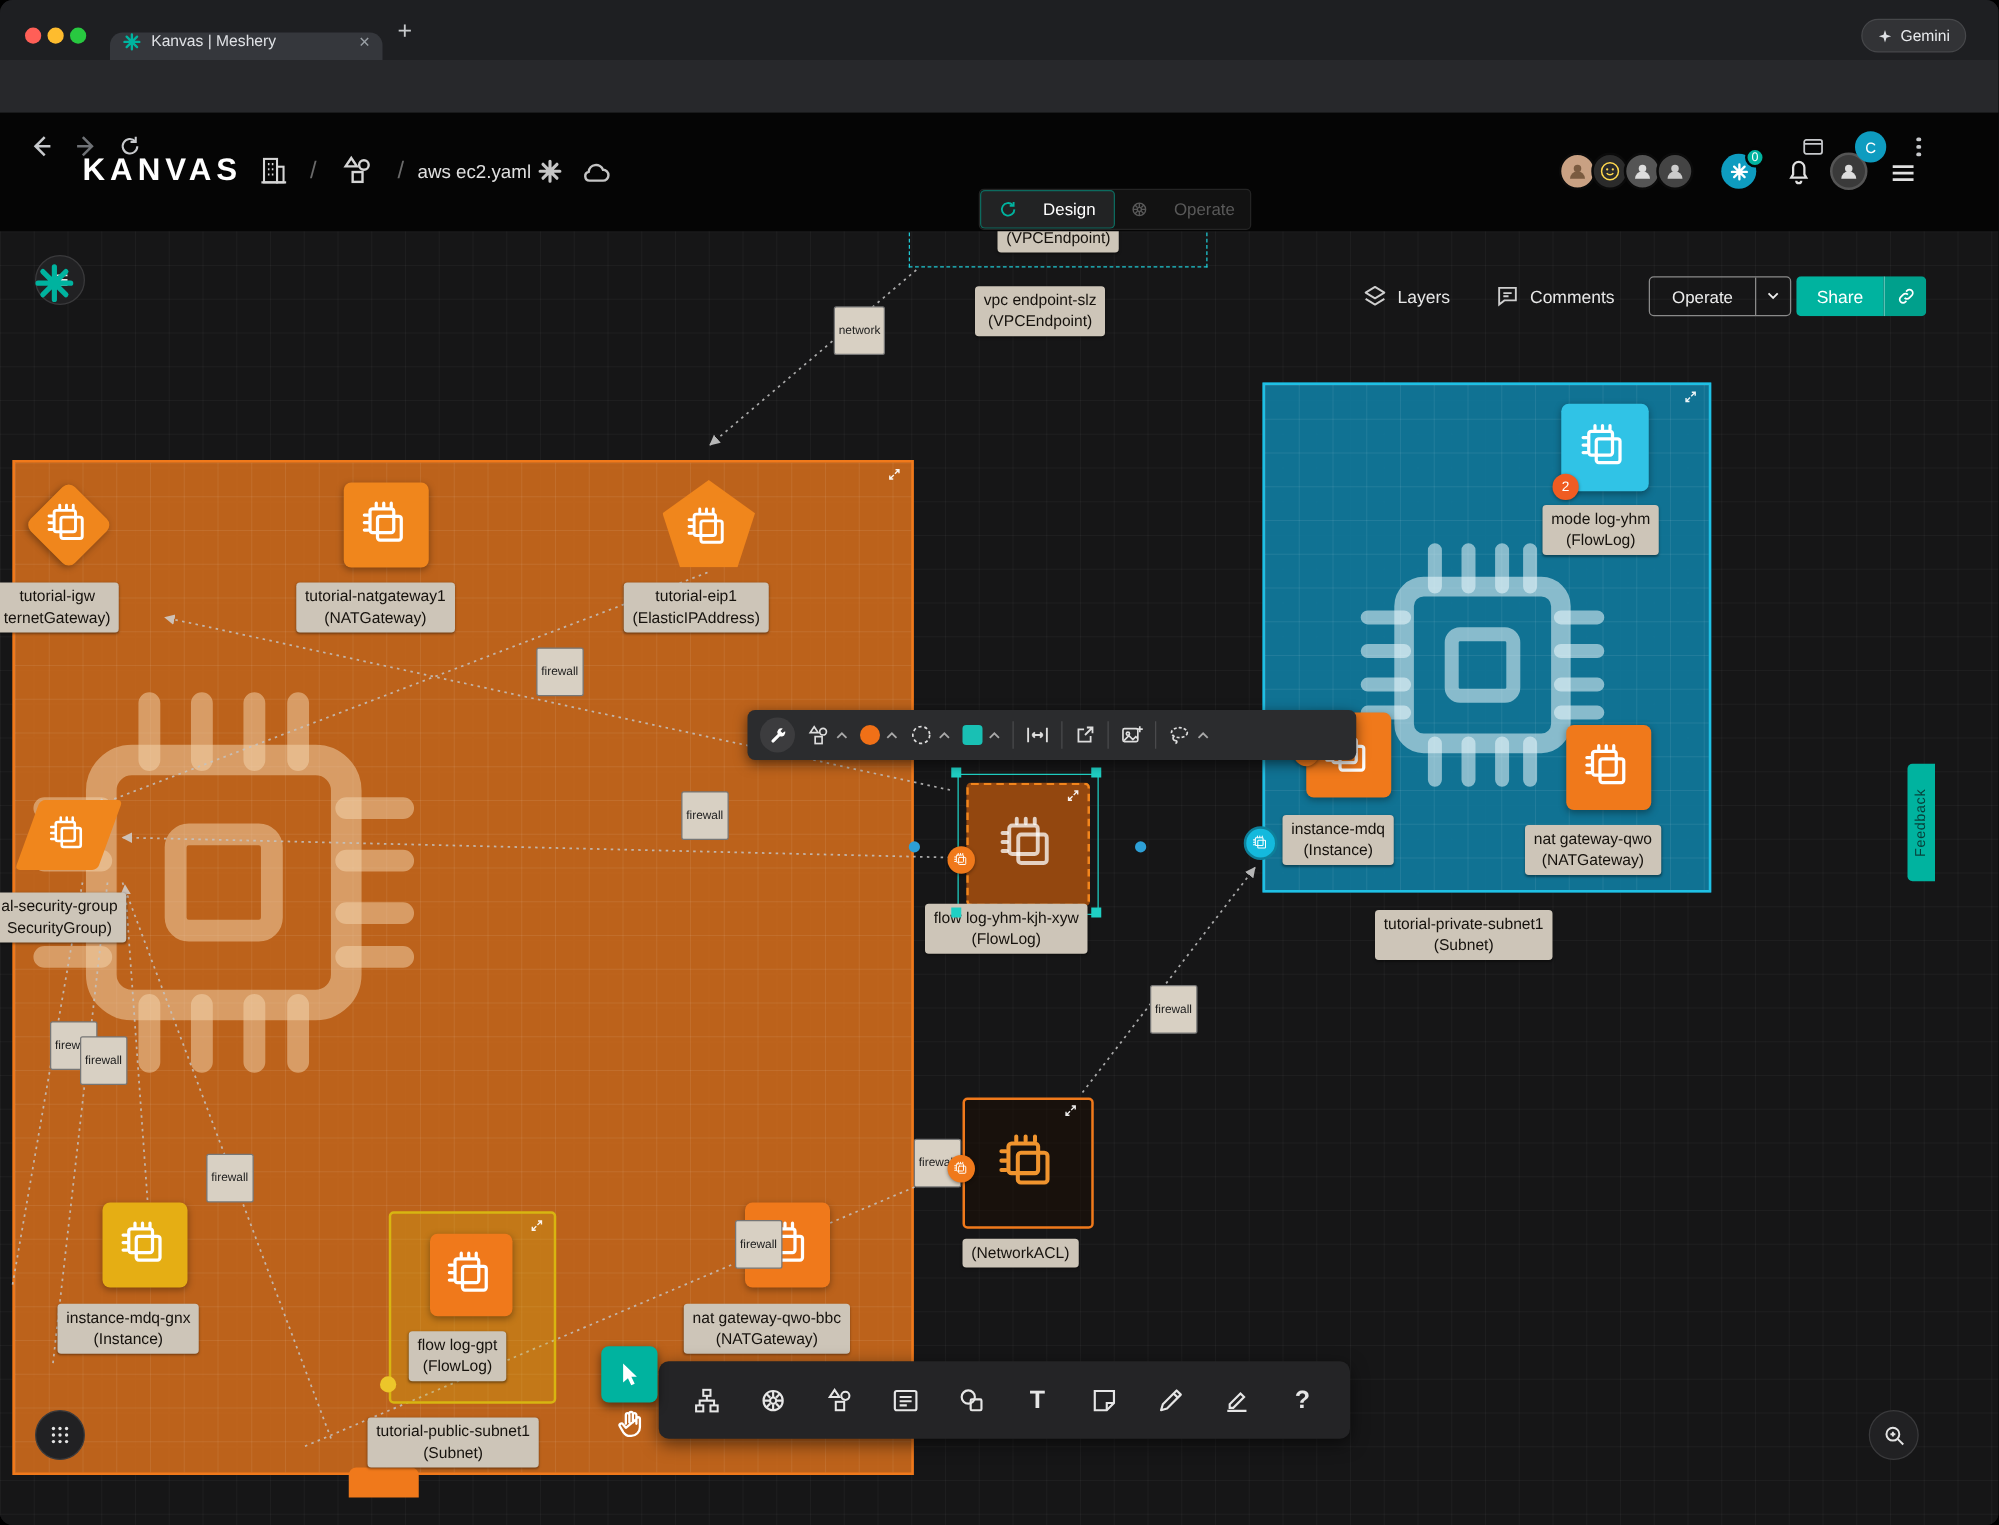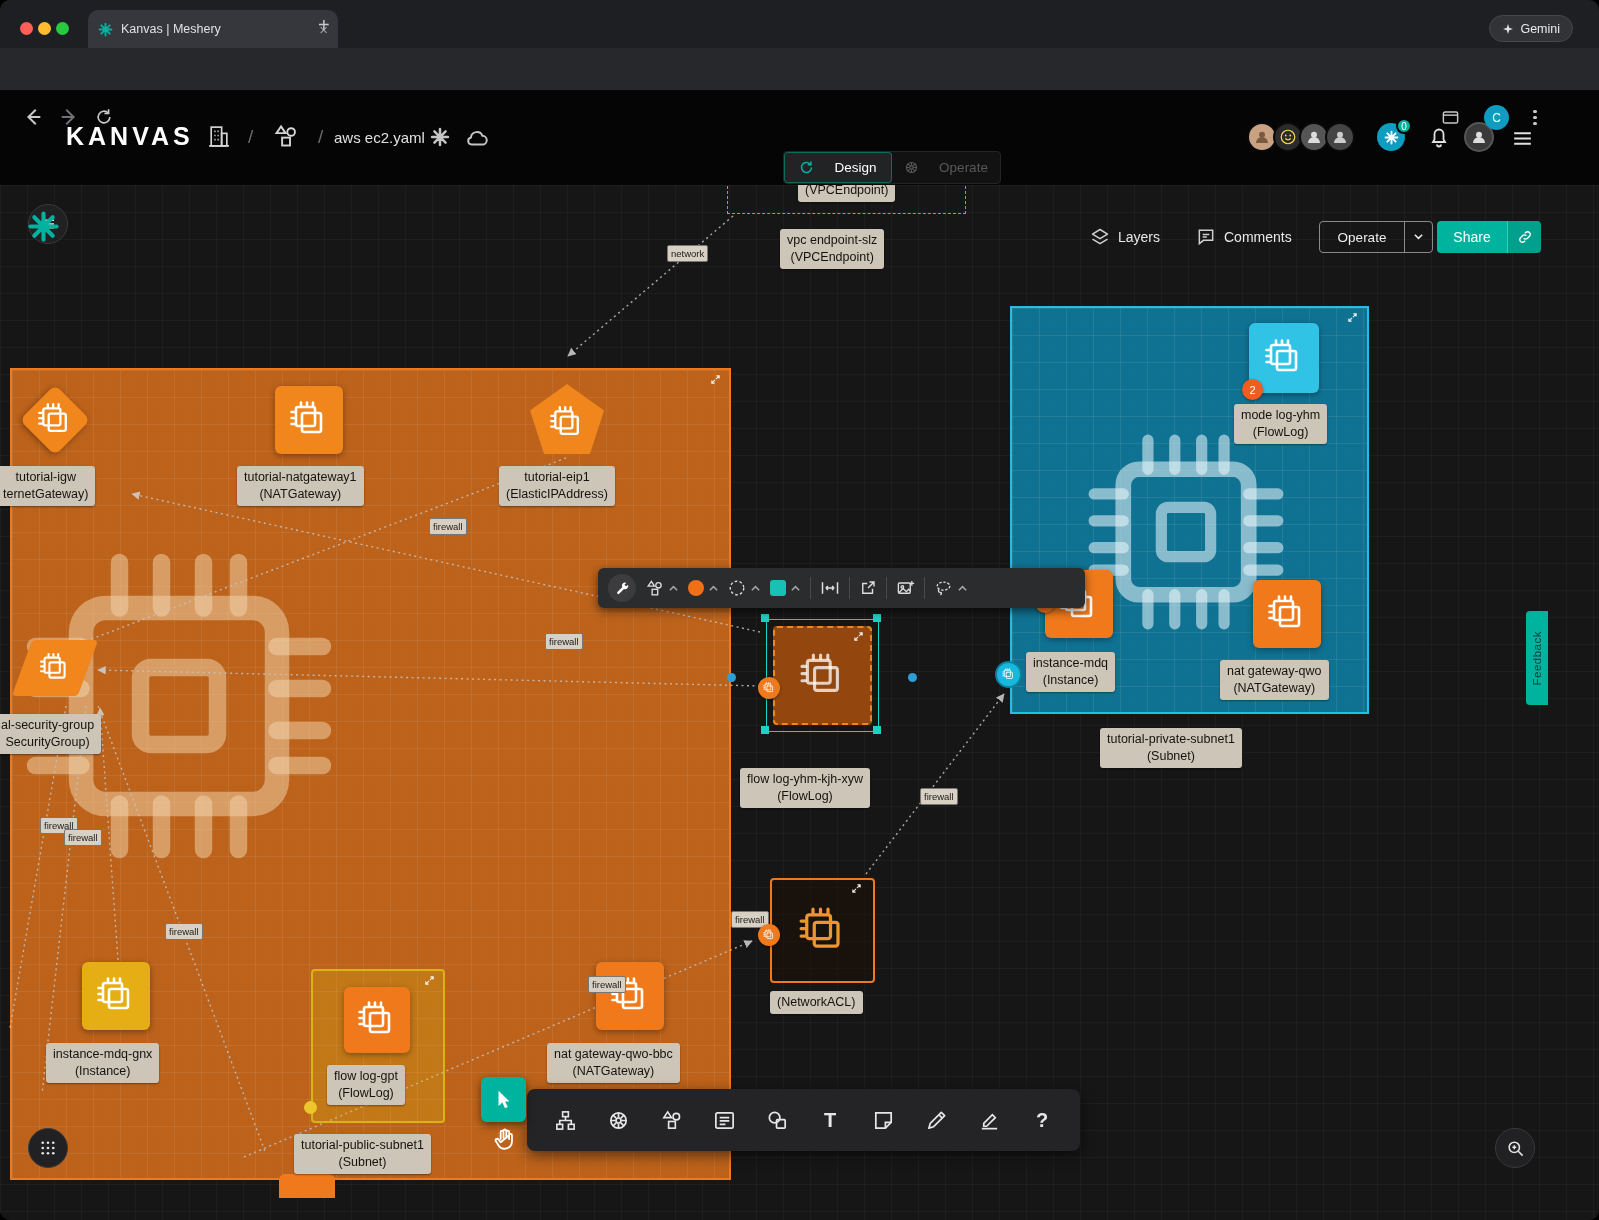--- a/index.html
+++ b/index.html
@@ -5,21 +5,21 @@
 *{margin:0;padding:0;box-sizing:border-box}
 html,body{background:#000}
 body{font-family:"Liberation Sans","DejaVu Sans",sans-serif}
 #screen{position:relative;width:1599px;height:1220px;overflow:hidden;background:#161617;border-radius:10px}
 .abs{position:absolute}
 svg{display:block}
 
 
 #tabstrip{position:absolute;left:0;top:0;width:100%;height:48px;background:#1e1f22;z-index:40}
 .tlight{position:absolute;top:22px;width:13px;height:13px;border-radius:50%}
-#tab{position:absolute;left:88px;top:10px;width:250px;height:38px;background:#35373c;border-radius:10px 10px 0 0;display:flex;align-items:center;gap:8px;padding:0 10px;z-index:41}
+#tab{position:absolute;left:88px;top:26px;width:218px;height:38px;background:#35373c;border-radius:10px 10px 0 0;display:flex;align-items:flex-start;gap:8px;padding:0 10px;z-index:41}
 #tab .title{font-size:12.5px;color:#dfe1e5;flex:1;white-space:nowrap;overflow:hidden}
 #tab .close{color:#9aa0a6;font-size:15px;line-height:1}
 #newtab{position:absolute;left:318px;top:14px;color:#c7c9cc;font-size:20px;z-index:41}
 #gemini{position:absolute;right:26px;top:15px;height:27px;border-radius:14px;background:#323336;color:#e8eaed;font-size:12.5px;display:flex;align-items:center;gap:6px;padding:0 12px;border:1px solid #46474a;z-index:41}
 #urlrow{position:absolute;left:0;top:48px;width:100%;height:42px;background:#27282b;z-index:40}
 #urlpill{position:absolute;left:124px;top:54px;width:1294px;height:30px;border-radius:15px;background:#3a3c40;display:flex;align-items:center;gap:10px;padding:0 12px;z-index:41}
 #urlpill .url{font-size:13px;color:#e3e5e8;flex:1;white-space:nowrap;overflow:hidden}
 .navic{position:absolute;top:58px;z-index:41;color:#c7c9cc}
 .kebab span{display:block;width:3.5px;height:3.5px;border-radius:50%;background:#c7c9cc;margin:2.5px auto}
 
@@ -40,21 +40,21 @@
 .subnet{position:absolute;z-index:1;overflow:hidden;background-image:linear-gradient(rgba(255,255,255,.075) 1px,transparent 1px),linear-gradient(90deg,rgba(255,255,255,.075) 1px,transparent 1px);background-size:27px 27px}
 .bigchip{position:absolute}
 .nicon{position:absolute;z-index:5;width:68px;height:68px;border-radius:6px;display:flex;align-items:center;justify-content:center;box-shadow:0 2px 6px rgba(0,0,0,.35)}
 .nicon svg{width:40px;height:40px;color:#fff}
 .glyph-center{position:absolute;left:50%;top:50%;transform:translate(-50%,-50%);width:36px;height:36px;color:#fff}
 .diamond{position:absolute;left:9px;top:9px;width:50px;height:50px;background:#F0861C;transform:rotate(45deg);border-radius:7px;box-shadow:0 2px 6px rgba(0,0,0,.35)}
 .pentagon{position:absolute;left:0;top:0;width:74px;height:70px;background:#F0861C;clip-path:polygon(50% 0,100% 38%,81% 100%,19% 100%,0 38%)}
 .para{position:absolute;left:0;top:0;width:66px;height:56px;background:#F0861C;transform:skewX(-20deg);border-radius:4px}
 .nlabel{position:absolute;z-index:6;background:#CDC5B8;color:#16120d;border-radius:3px;padding:3px 7px;text-align:center;font-size:12.5px;line-height:1.35;box-shadow:0 1px 2px rgba(0,0,0,.4)}
 .nlabel span{display:block;white-space:nowrap}
-.epill{position:absolute;z-index:7;background:#d8d0c3;color:#1c1c1c;border:1px solid #767676;border-radius:2px;font-size:9.5px;line-height:13px;padding:1px 3px;white-space:nowrap}
+.epill{position:absolute;z-index:7;background:#d8d0c3;color:#1c1c1c;border:1px solid #767676;border-radius:2px;font-size:9.5px;line-height:13px;padding:12px 3px;white-space:nowrap}
 .badge{position:absolute;z-index:7;border-radius:50%;background:#F0791B;display:flex;align-items:center;justify-content:center;color:#fff;box-shadow:0 1px 3px rgba(0,0,0,.4)}
 .expandg{position:absolute;z-index:6;width:11px;height:11px;color:rgba(255,255,255,.92)}
 .handle{position:absolute;width:8px;height:8px;background:#1FD0C4;z-index:8}
 .bluedot{position:absolute;width:9px;height:9px;border-radius:50%;background:#2D9FD6;z-index:7}
 #ctxbar{position:absolute;left:598px;top:568px;width:487px;height:40px;background:#2b2c2e;border-radius:6px;z-index:9;display:flex;align-items:center;padding:0 10px;gap:9px;box-shadow:0 3px 10px rgba(0,0,0,.55)}
 #ctxbar .sep{width:1px;height:22px;background:#4a4a4c}
 #ctxbar .grp{display:flex;align-items:center;gap:4px}
 #ctxbar .chev{width:11px;height:8px;color:#a8a8a8}
 .ctrl{position:absolute;top:221px;height:32px;display:flex;align-items:center;gap:8px;z-index:9;color:#e8e8e8;font-size:14px}
 #actions{position:absolute;left:1319px;top:221px;height:32px;display:flex;z-index:9;border:1px solid #8a8a8a;border-radius:4px;color:#eee;font-size:13.5px}
@@ -631,21 +631,21 @@
   <svg class="expandg" style="left:853px;top:631px">
       <use href="#expand" width="11" height="11"></use>
     </svg>
   <div class="badge" style="left:758px;top:677px;width:22px;height:22px">
       <svg style="width:12px;height:12px;color:#fff">
         <use href="#chip" width="12" height="12"></use>
       </svg>
     </div>
   <div class="bluedot" style="left:727px;top:673px"></div>
   <div class="bluedot" style="left:908px;top:673px"></div>
-  <div class="nlabel" style="left:740px;top:768px">
+  <div class="nlabel" style="left:740px;top:723px">
       <span>flow log-yhm-kjh-xyw</span>
       <span>(FlowLog)</span>
     </div>
 
   <div id="ctxbar">
     <div class="abs" style="position:relative;width:28px;height:28px;border-radius:50%;background:#3c3c3e;display:flex;align-items:center;justify-content:center">
         <svg style="width:15px;height:15px;color:#fff">
           <use href="#wrench"></use>
         </svg>
       </div>

